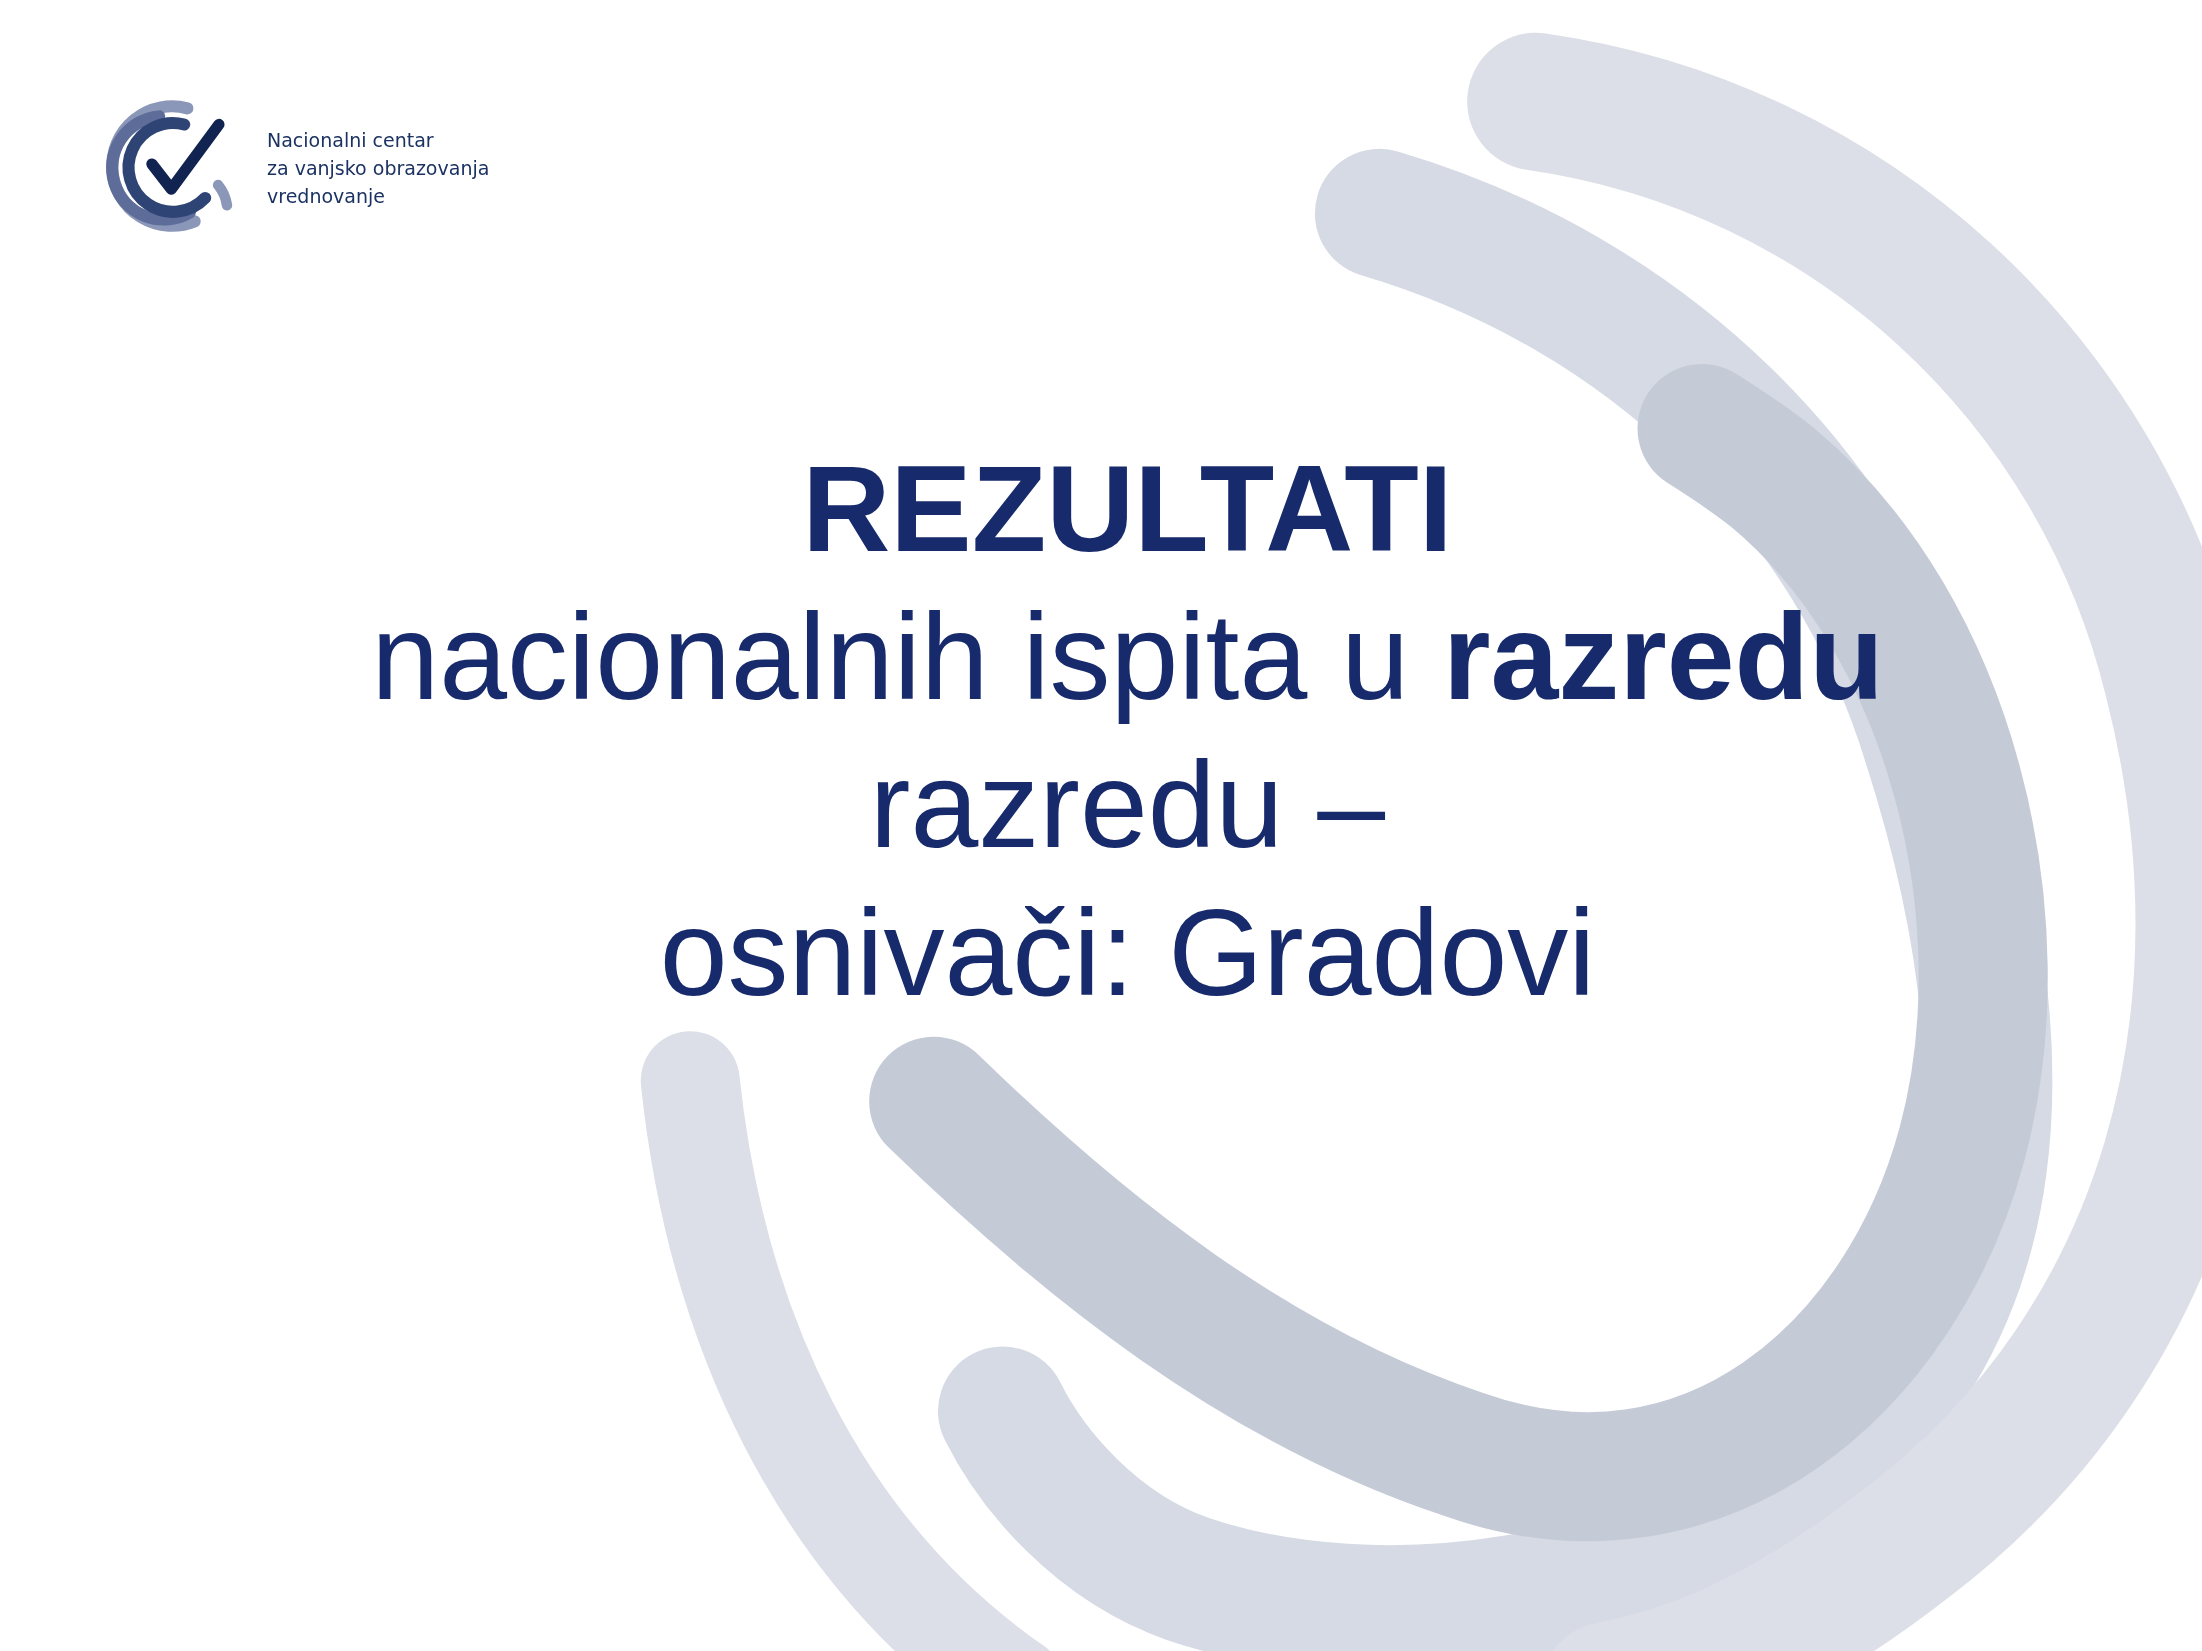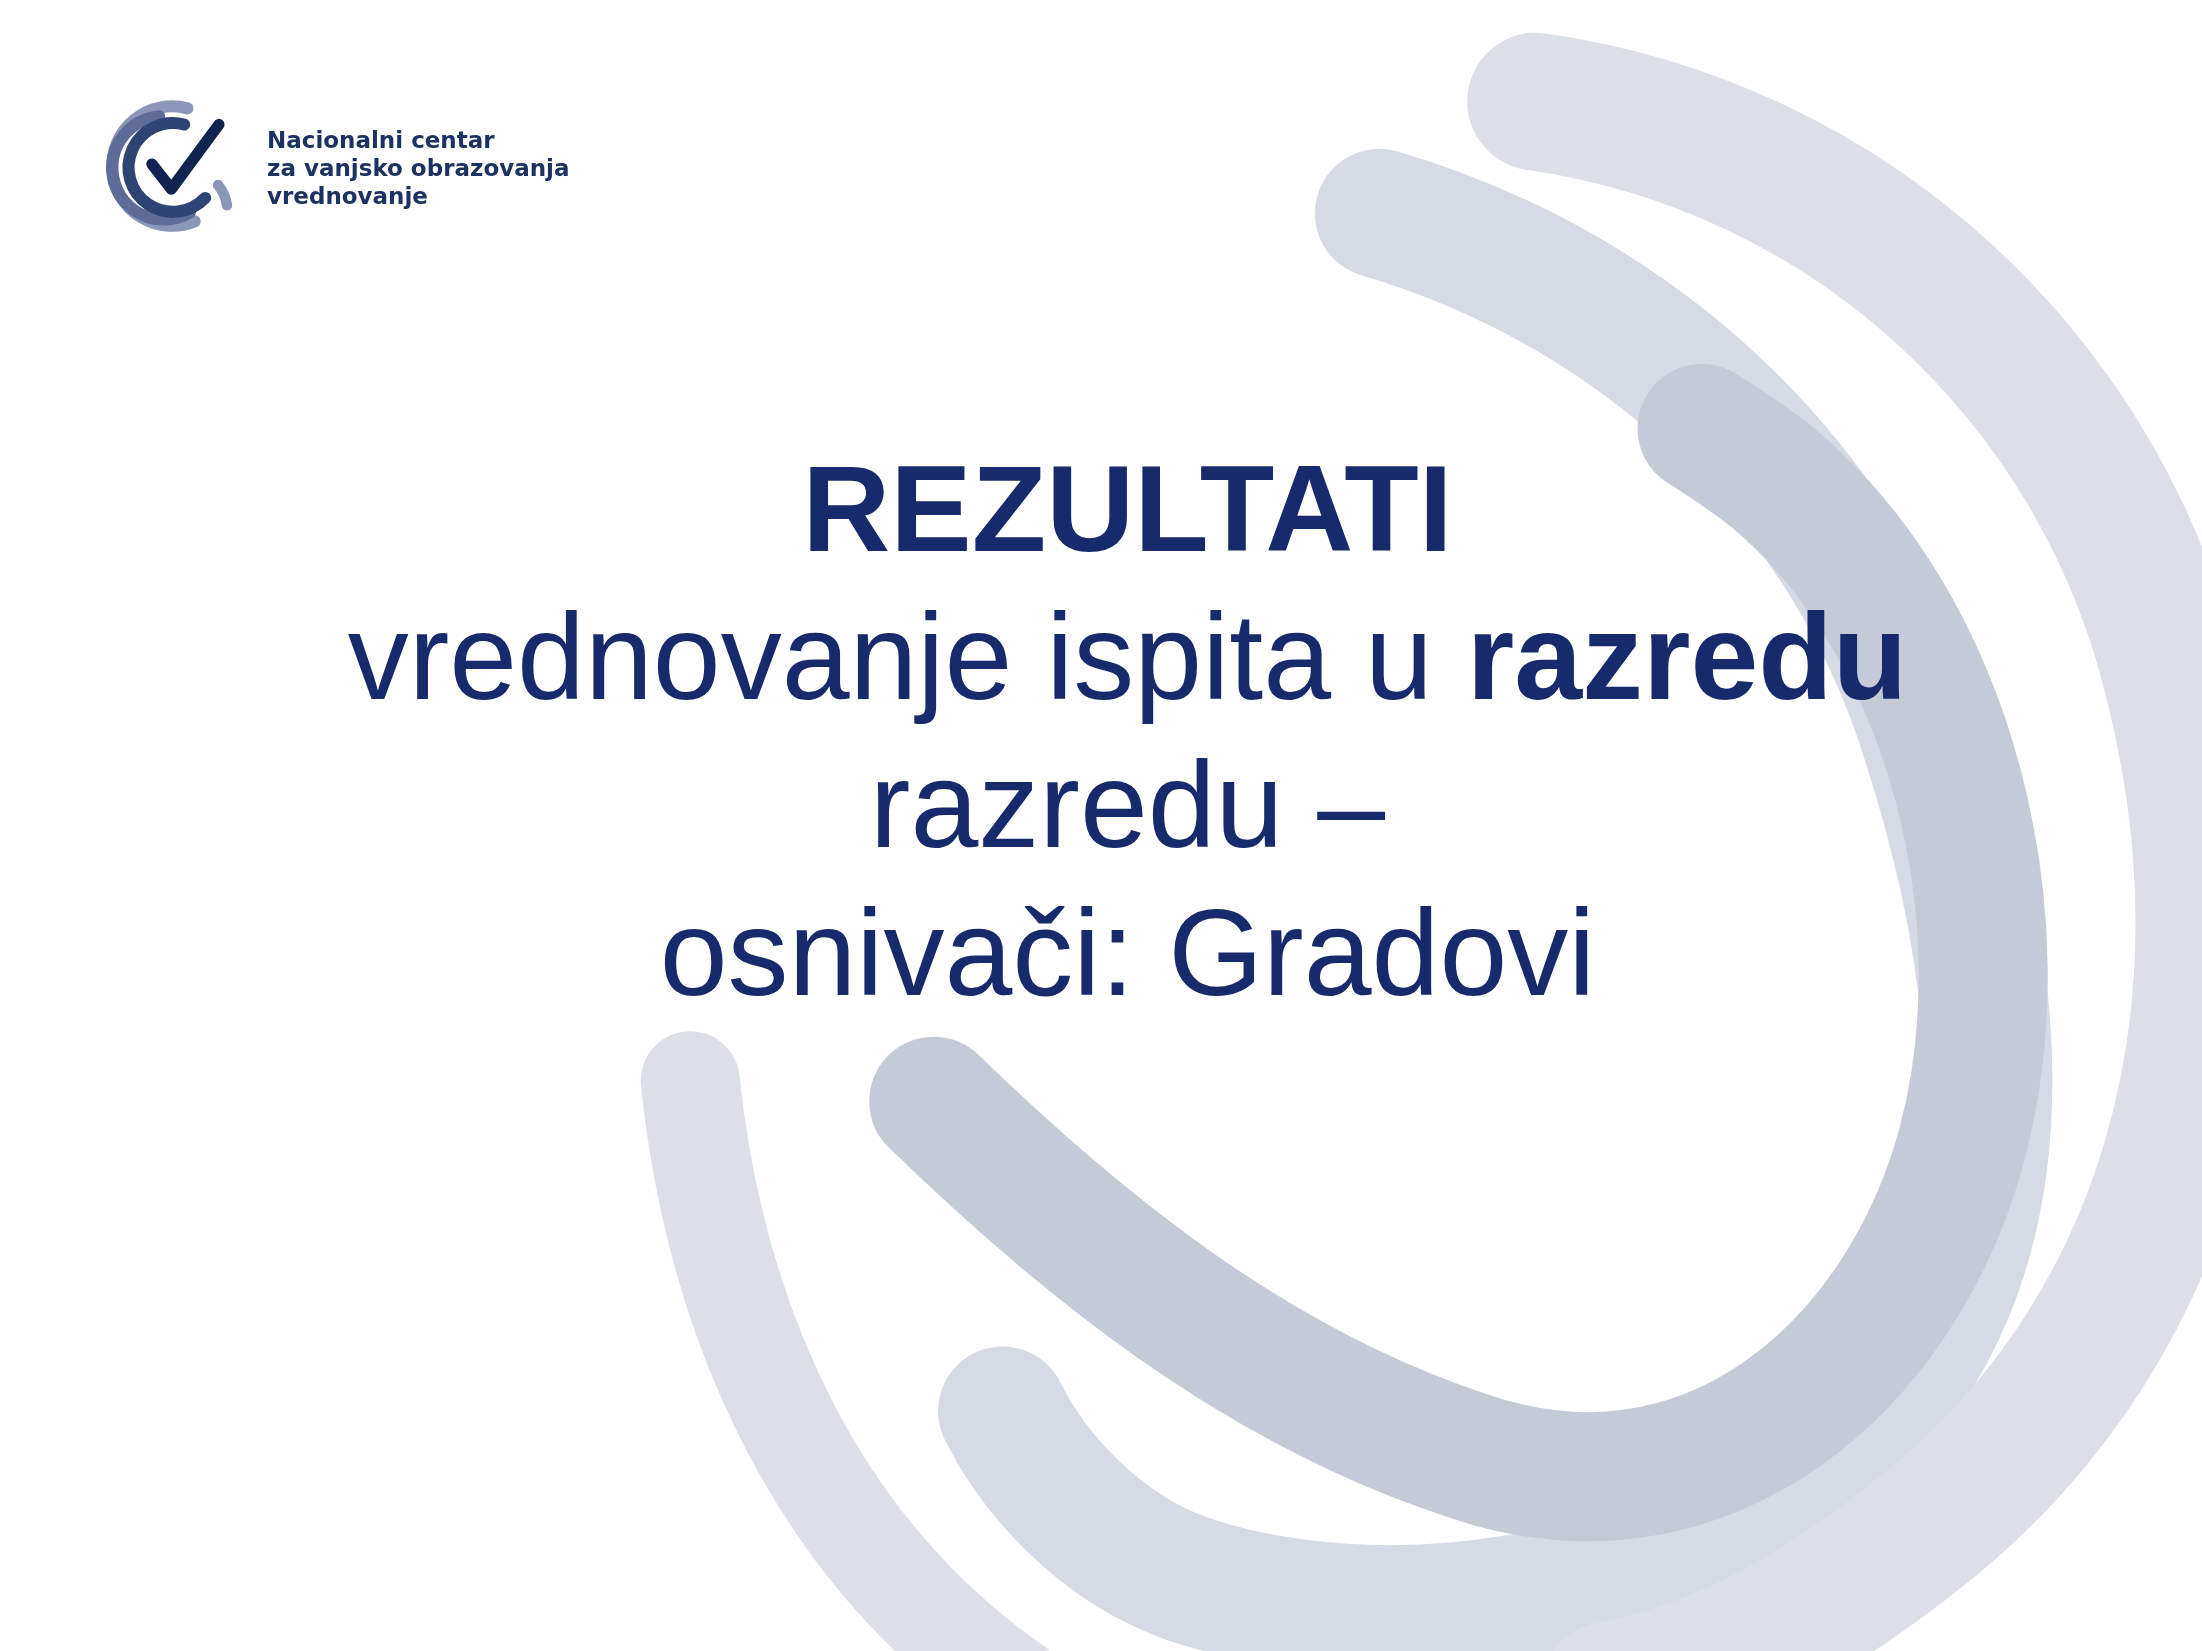--- a/index.html
+++ b/index.html
@@ -51,25 +51,24 @@
   .logo-arc-outer { stroke: var(--c-logo-arc-outer); stroke-width: 15px; }
   .logo-arc-mid   { stroke: var(--c-logo-arc-mid);   stroke-width: 15px; }
   .logo-arc-inner { stroke: var(--c-logo-arc-inner); stroke-width: 15px; }
   .logo-arc-tail  { stroke: var(--c-logo-arc-outer); stroke-width: 13px; }
   .logo-check     { stroke: var(--c-logo-check);     stroke-width: 14px; }
   .logo-text {
     position: absolute;
     left: 267px;
     top: 126px;
     font-family: "DejaVu Sans", sans-serif;
-    font-size: 23px;
+    font-size: 19px;
     line-height: 28px;
     color: var(--c-logo-text);
     white-space: nowrap;
-    font-weight: bold;
   }
   
   .title-block {
     position: absolute;
     left: 26px;
     top: 435px;
     width: 2203px;
     text-align: center;
     font-size: 122px;
     line-height: 148px;
@@ -109,19 +108,19 @@
     </svg>
     <div class="logo-text">
       <div>Nacionalni centar</div>
       <div>za vanjsko obrazovanja</div>
       <div>vrednovanje</div>
     </div>
   </header>
 
   <main class="title-block">
     <div class="t-line bold">REZULTATI</div>
-    <div class="t-line"><span>vrednovanje ispita u </span><span class="bold">razredu</span></div>
+    <div class="t-line"><span>nacionalnih ispita u </span><span class="bold">razredu</span></div>
     <div class="t-line">razredu –</div>
     <div class="t-line">osnivači: Gradovi</div>
   </main>
 
 </div>
 
 
 </body></html>

